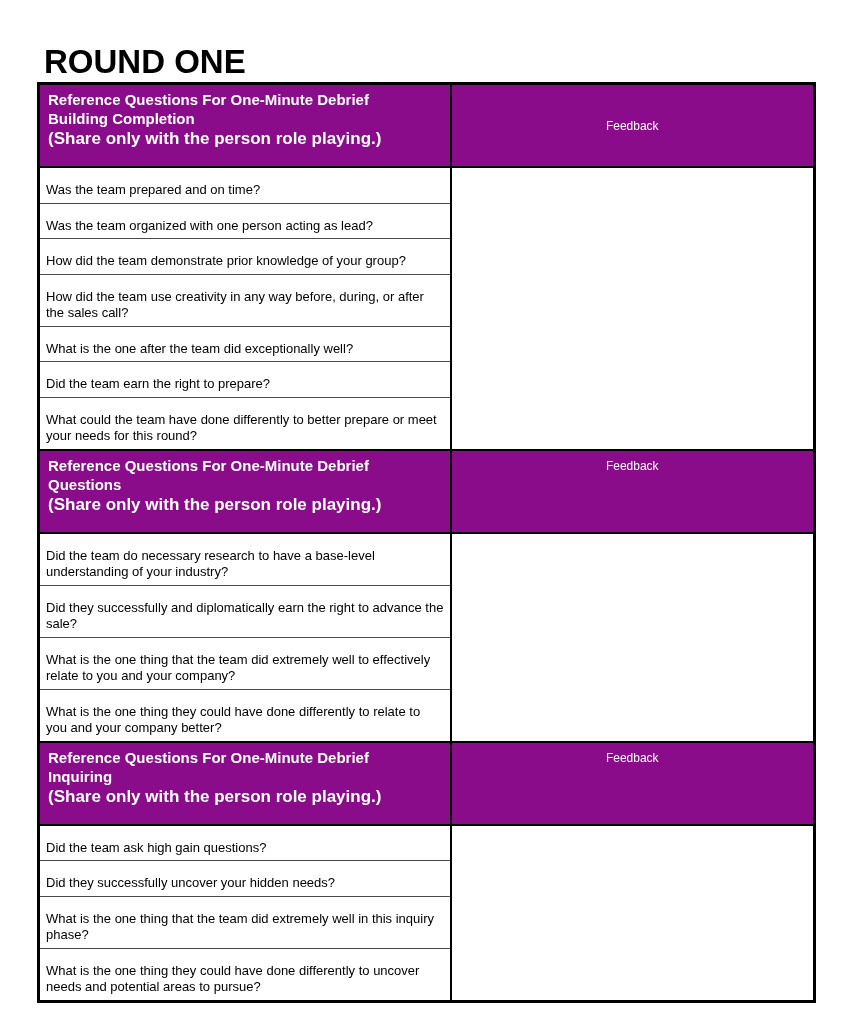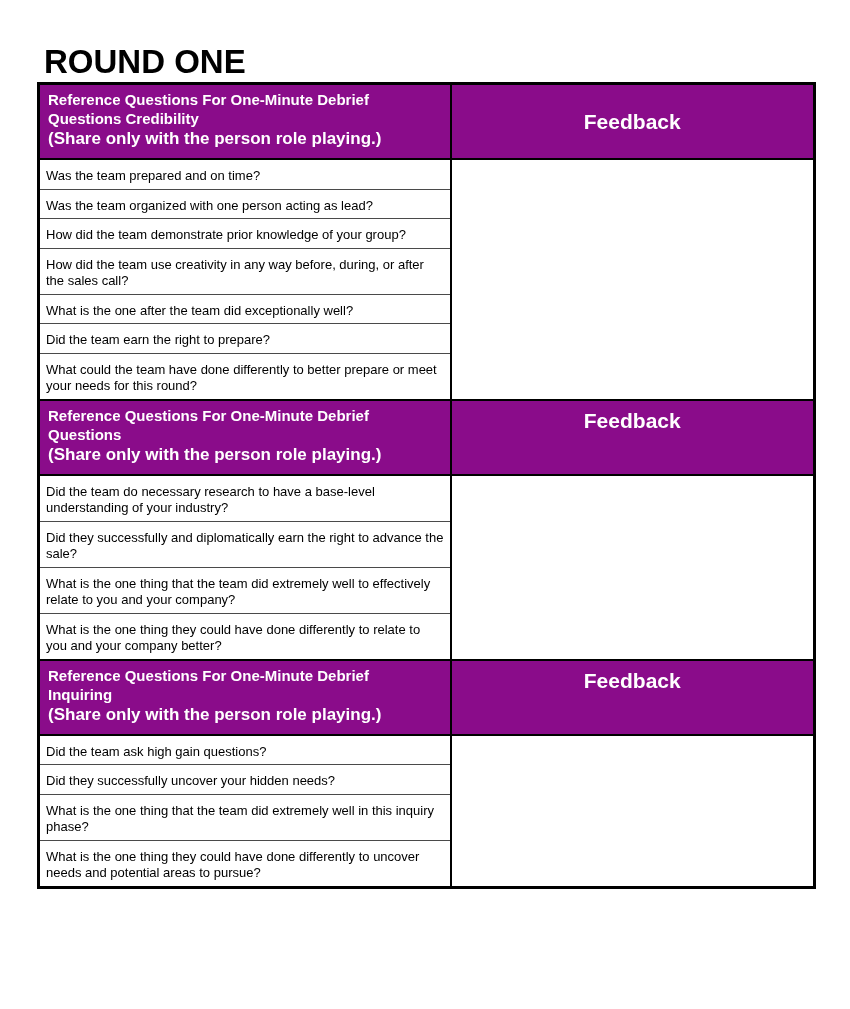--- a/index.html
+++ b/index.html
@@ -44,50 +44,50 @@
   col.col-f { width: 364px; }
 
   td { box-sizing: border-box; }
 
   
   td.qhead, td.fhead {
     background: var(--header-bg, #8A0C8A);
     border: 2px solid #000000;
     color: var(--header-text, #ffffff);
   }
-  td.qhead { padding: 5px 8px 12px 8px; vertical-align: top; margin-top: 48px; }
+  td.qhead { padding: 5px 8px 20px 8px; vertical-align: top; margin-top: 48px; }
   .ht {
     font-size: 15px;
     font-weight: 700;
     line-height: 19px;
     color: var(--header-text, #ffffff);
   }
   .hn {
     font-size: 17px;
     font-weight: 700;
     line-height: 15px;
     margin-top: 3px;
     color: var(--header-text, #ffffff);
   }
   td.fhead {
     text-align: center;
-    font-size: 21px;
-    font-weight: 700;
+    font-size: 12px;
+    font-weight: 400;
   }
   td.fhead.mid { vertical-align: middle; }
   td.fhead.top { vertical-align: top; padding-top: 8px; }
   .sec1 td.qhead { height: 62px; }
   .sec2 td.qhead, .sec3 td.qhead { height: 51px; }
 
   
   td.qcell {
     border: 1px solid #4a4a4a;
     border-left: 2px solid #000000;
     border-right: 2px solid #000000;
-    padding: 8px 6px 4px 6px;
+    padding: 14px 6px 4px 6px;
     font-size: 13px;
     line-height: 16.5px;
     vertical-align: top;
     background: #ffffff;
     color: #000000;
   }
   td.fcell {
     border: 1px solid #4a4a4a;
     border-left: 2px solid #000000;
     background: #ffffff;
@@ -104,21 +104,21 @@
   <table class="ref-table">
     <colgroup>
         <col class="col-q">
         <col class="col-f">
       </colgroup>
     <tbody>
 
       <tr class="sec1">
         <td class="qhead">
           <div class="ht">Reference Questions For One-Minute Debrief</div>
-          <div class="ht">Questions Credibility</div>
+          <div class="ht">Building Completion</div>
           <div class="hn">(Share only with the person role playing.)</div>
         </td>
         <td class="fhead mid">Feedback</td>
       </tr>
       <tr>
         <td class="qcell">Was the team prepared and on time?</td>
         <td class="fcell" rowspan="7"></td>
       </tr>
       <tr>
         <td class="qcell">Was the team organized with one person acting as lead?</td>

